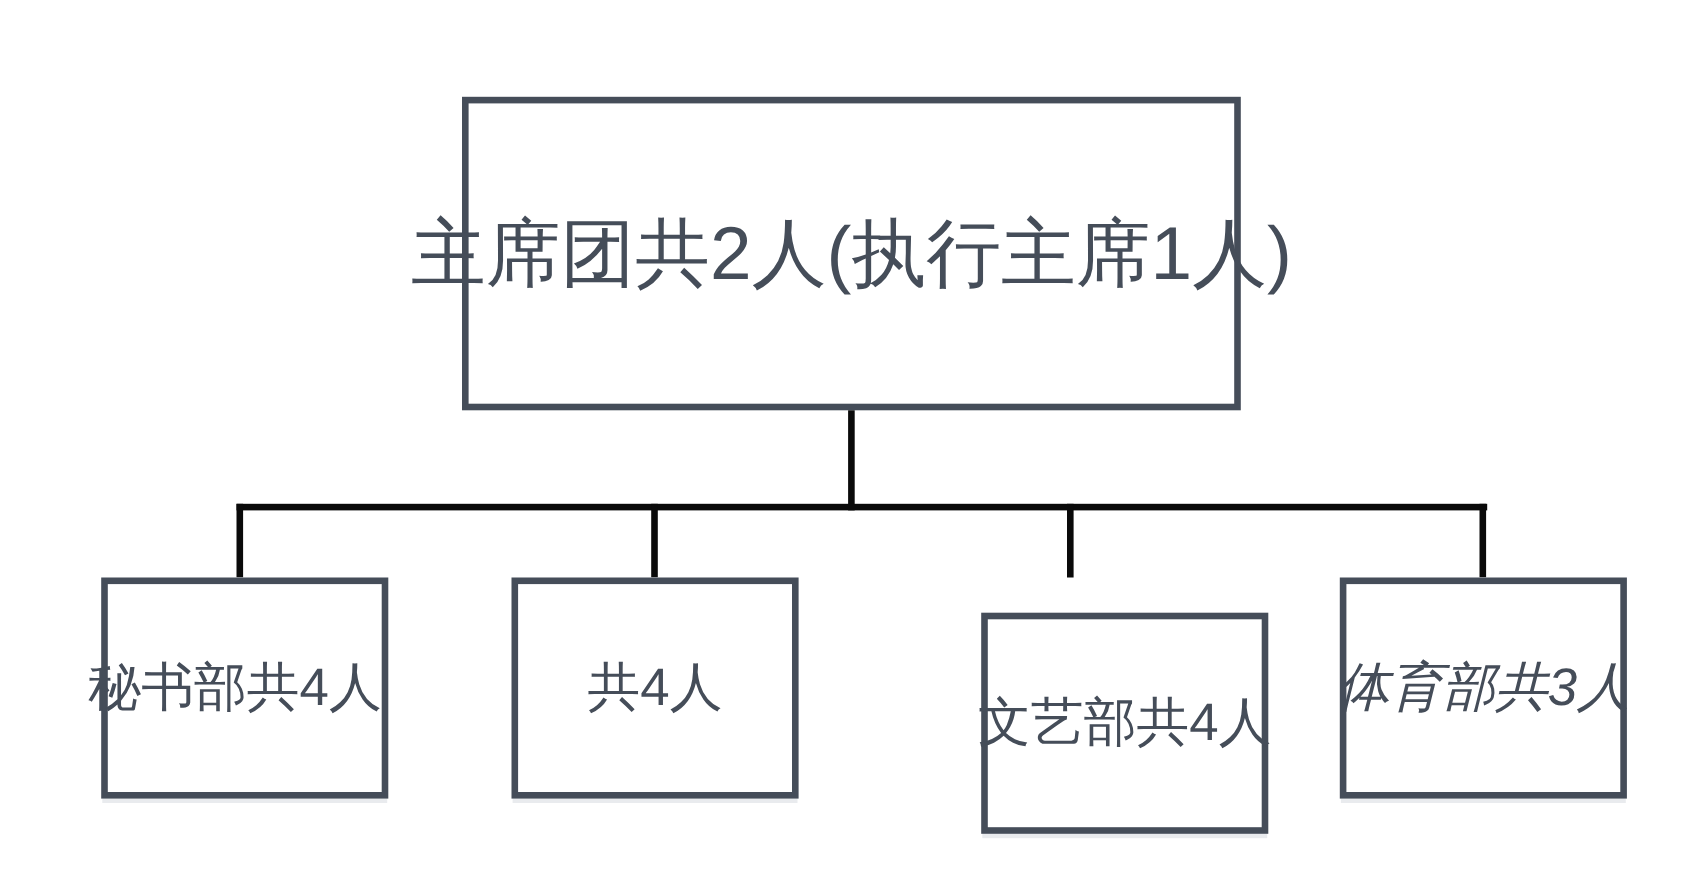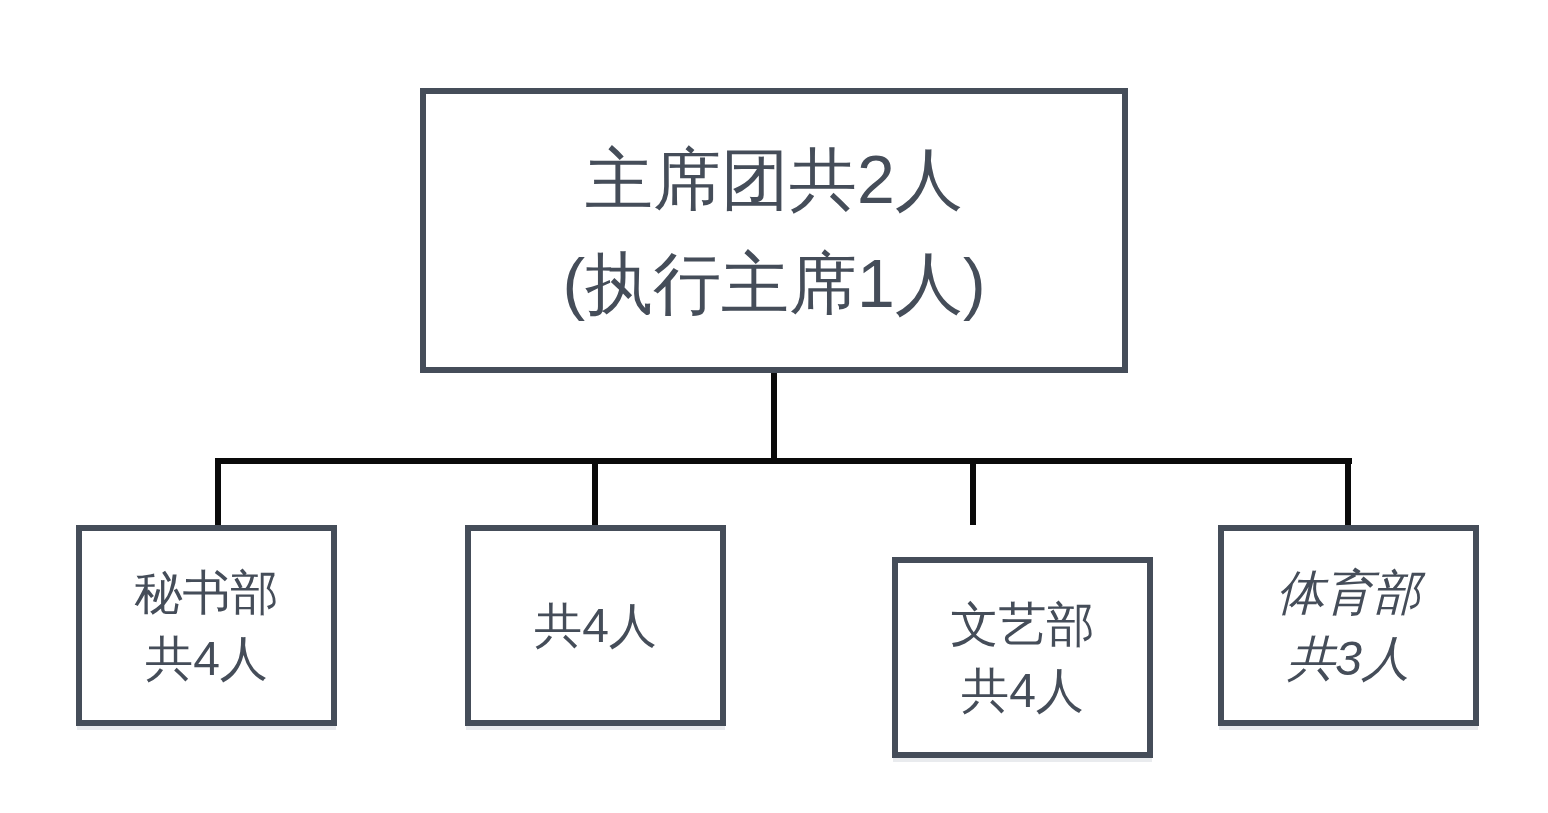--- a/index.html
+++ b/index.html
@@ -18,42 +18,42 @@
     overflow: hidden;
   }
   
   .node {
     position: absolute;
     box-sizing: border-box;
     border: 6px solid #454d59;
     background: #ffffff;
     color: #454d59;
     display: flex;
-    flex-direction: column;
+    flex-direction: row;
     align-items: center;
     justify-content: center;
     text-align: center;
   }
   .node-root {
     left: 420px;
     top: 88px;
     width: 708px;
     height: 285px;
     font-size: 68px;
     line-height: 104px;
   }
   .node-child {
     top: 525px;
     width: 261px;
     height: 201px;
     font-size: 48px;
     line-height: 66px;
     box-shadow: 0 5px 0 -1px #e9ebee;
   }
-  .node-child-1 { left: 76px; }
+  .node-child-1 { left: 92px; justify-content: flex-end; }
   .node-child-2 { left: 465px; }
   .node-child-3 { left: 892px; margin-top: 32px; }
   .node-child-4 { left: 1218px; font-style: italic; }
   .node-line {
     display: block;
     white-space: nowrap;
   }
   
   .connector {
     position: absolute;

